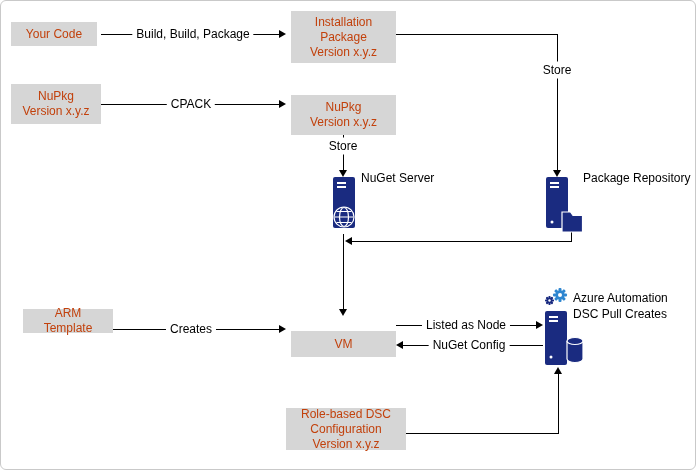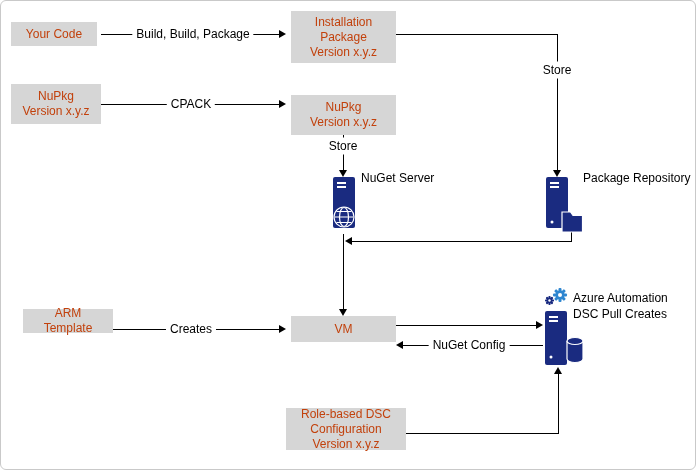--- a/index.html
+++ b/index.html
@@ -69,33 +69,34 @@
 
   <div class="vline" style="left:557px;top:368px;height:64px"></div>
   <div class="arrow up" style="left:553px;top:366px"></div>
   <div class="hline" style="left:405px;top:432px;width:153px"></div>
 
   <div class="edge-label" style="left:192px;top:33px">Build, Build, Package</div>
   <div class="edge-label" style="left:190px;top:103px">CPACK</div>
   <div class="edge-label" style="left:556px;top:69px">Store</div>
   <div class="edge-label" style="left:342px;top:145px">Store</div>
   <div class="edge-label" style="left:190px;top:328px">Creates</div>
+  <div class="edge-label" style="left:465px;top:324px">Listed as Node</div>
   <div class="edge-label" style="left:468px;top:344px">NuGet Config</div>
 
   <div class="box" style="left:10px;top:21px;width:86px;height:24px">Your Code</div>
   <div class="box" style="left:290px;top:10px;width:105px;height:52px">Installation
 Package
 Version x.y.z</div>
   <div class="box" style="left:10px;top:83px;width:90px;height:40px">NuPkg
 Version x.y.z</div>
   <div class="box" style="left:290px;top:94px;width:105px;height:40px">NuPkg
 Version x.y.z</div>
   <div class="box" style="left:22px;top:308px;width:90px;height:24px">ARM
 Template</div>
-  <div class="box" style="left:290px;top:315px;width:105px;height:26px">VM</div>
+  <div class="box" style="left:290px;top:330px;width:105px;height:26px">VM</div>
   <div class="box" style="left:285px;top:407px;width:120px;height:42px">Role-based DSC
 Configuration
 Version x.y.z</div>
 
   <div class="icon" style="left:329px;top:176px">
     <svg width="28" height="58" viewBox="0 0 28 58">
       <rect class="fill-navy" x="3" y="0" width="22" height="51" rx="2"></rect>
       <rect class="fill-white" x="7" y="5" width="9" height="2"></rect>
       <rect class="fill-white" x="7" y="9" width="9" height="2"></rect>
       <circle class="fill-navy stroke-white" cx="14" cy="40" r="10"></circle>

